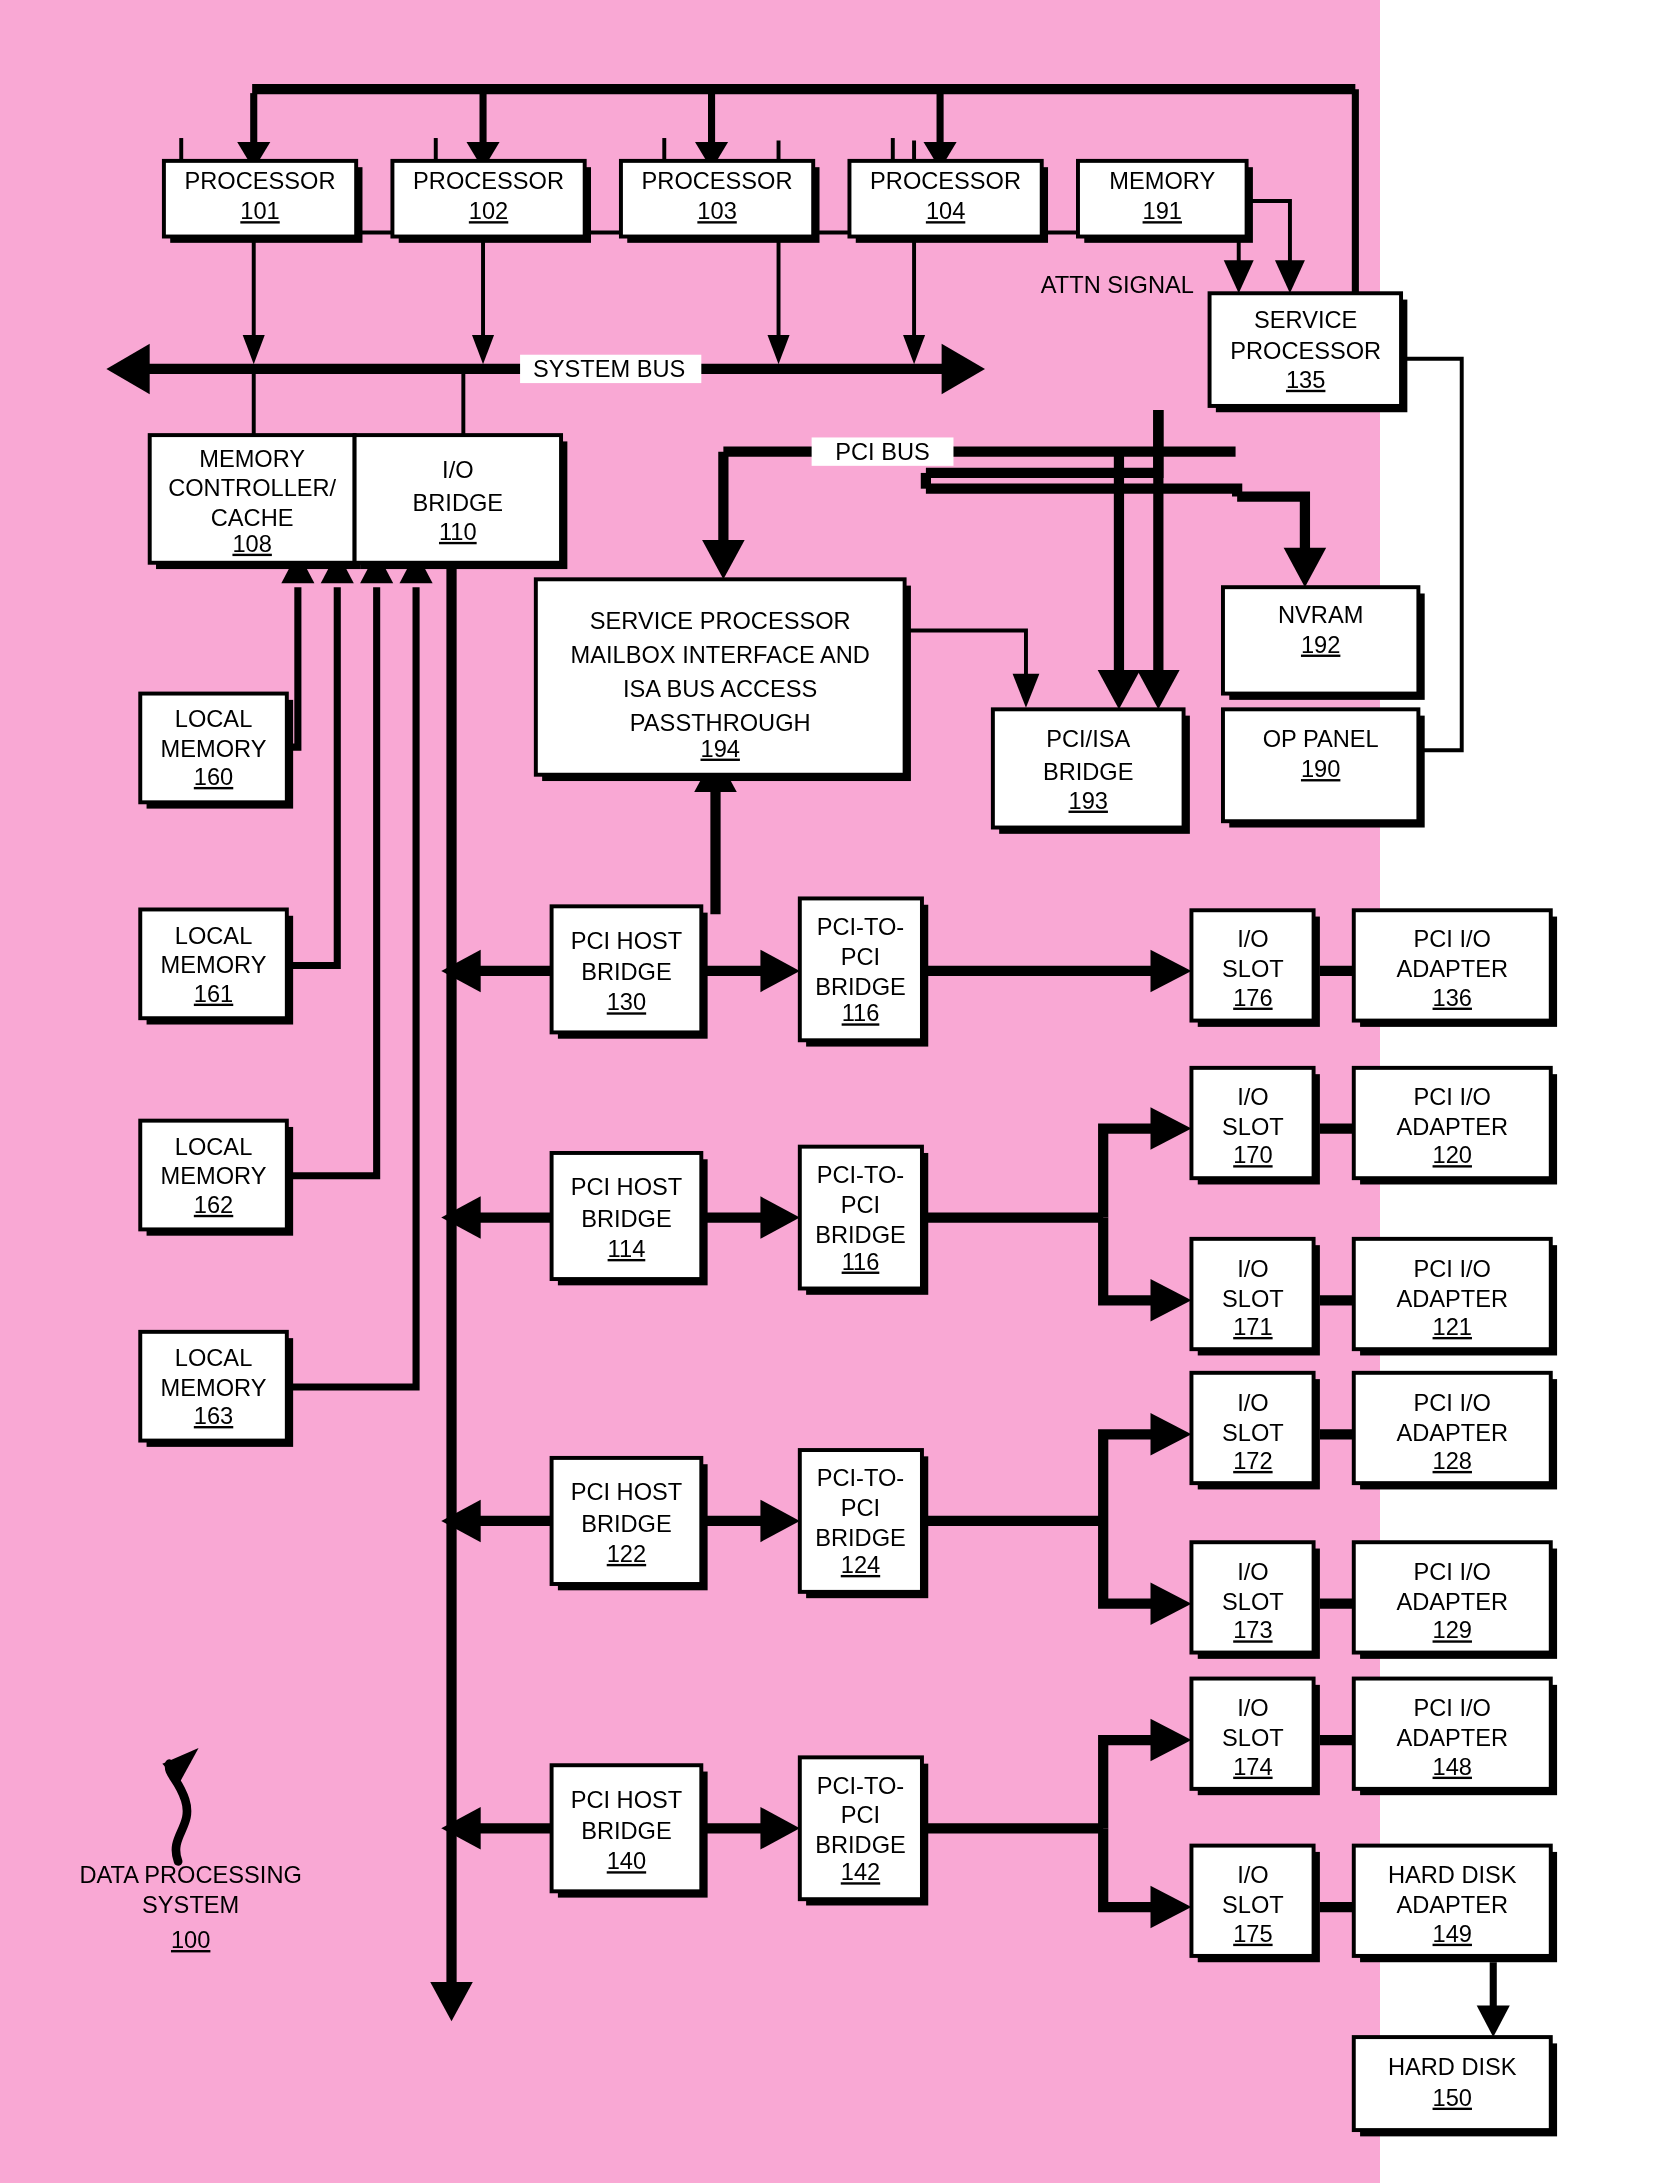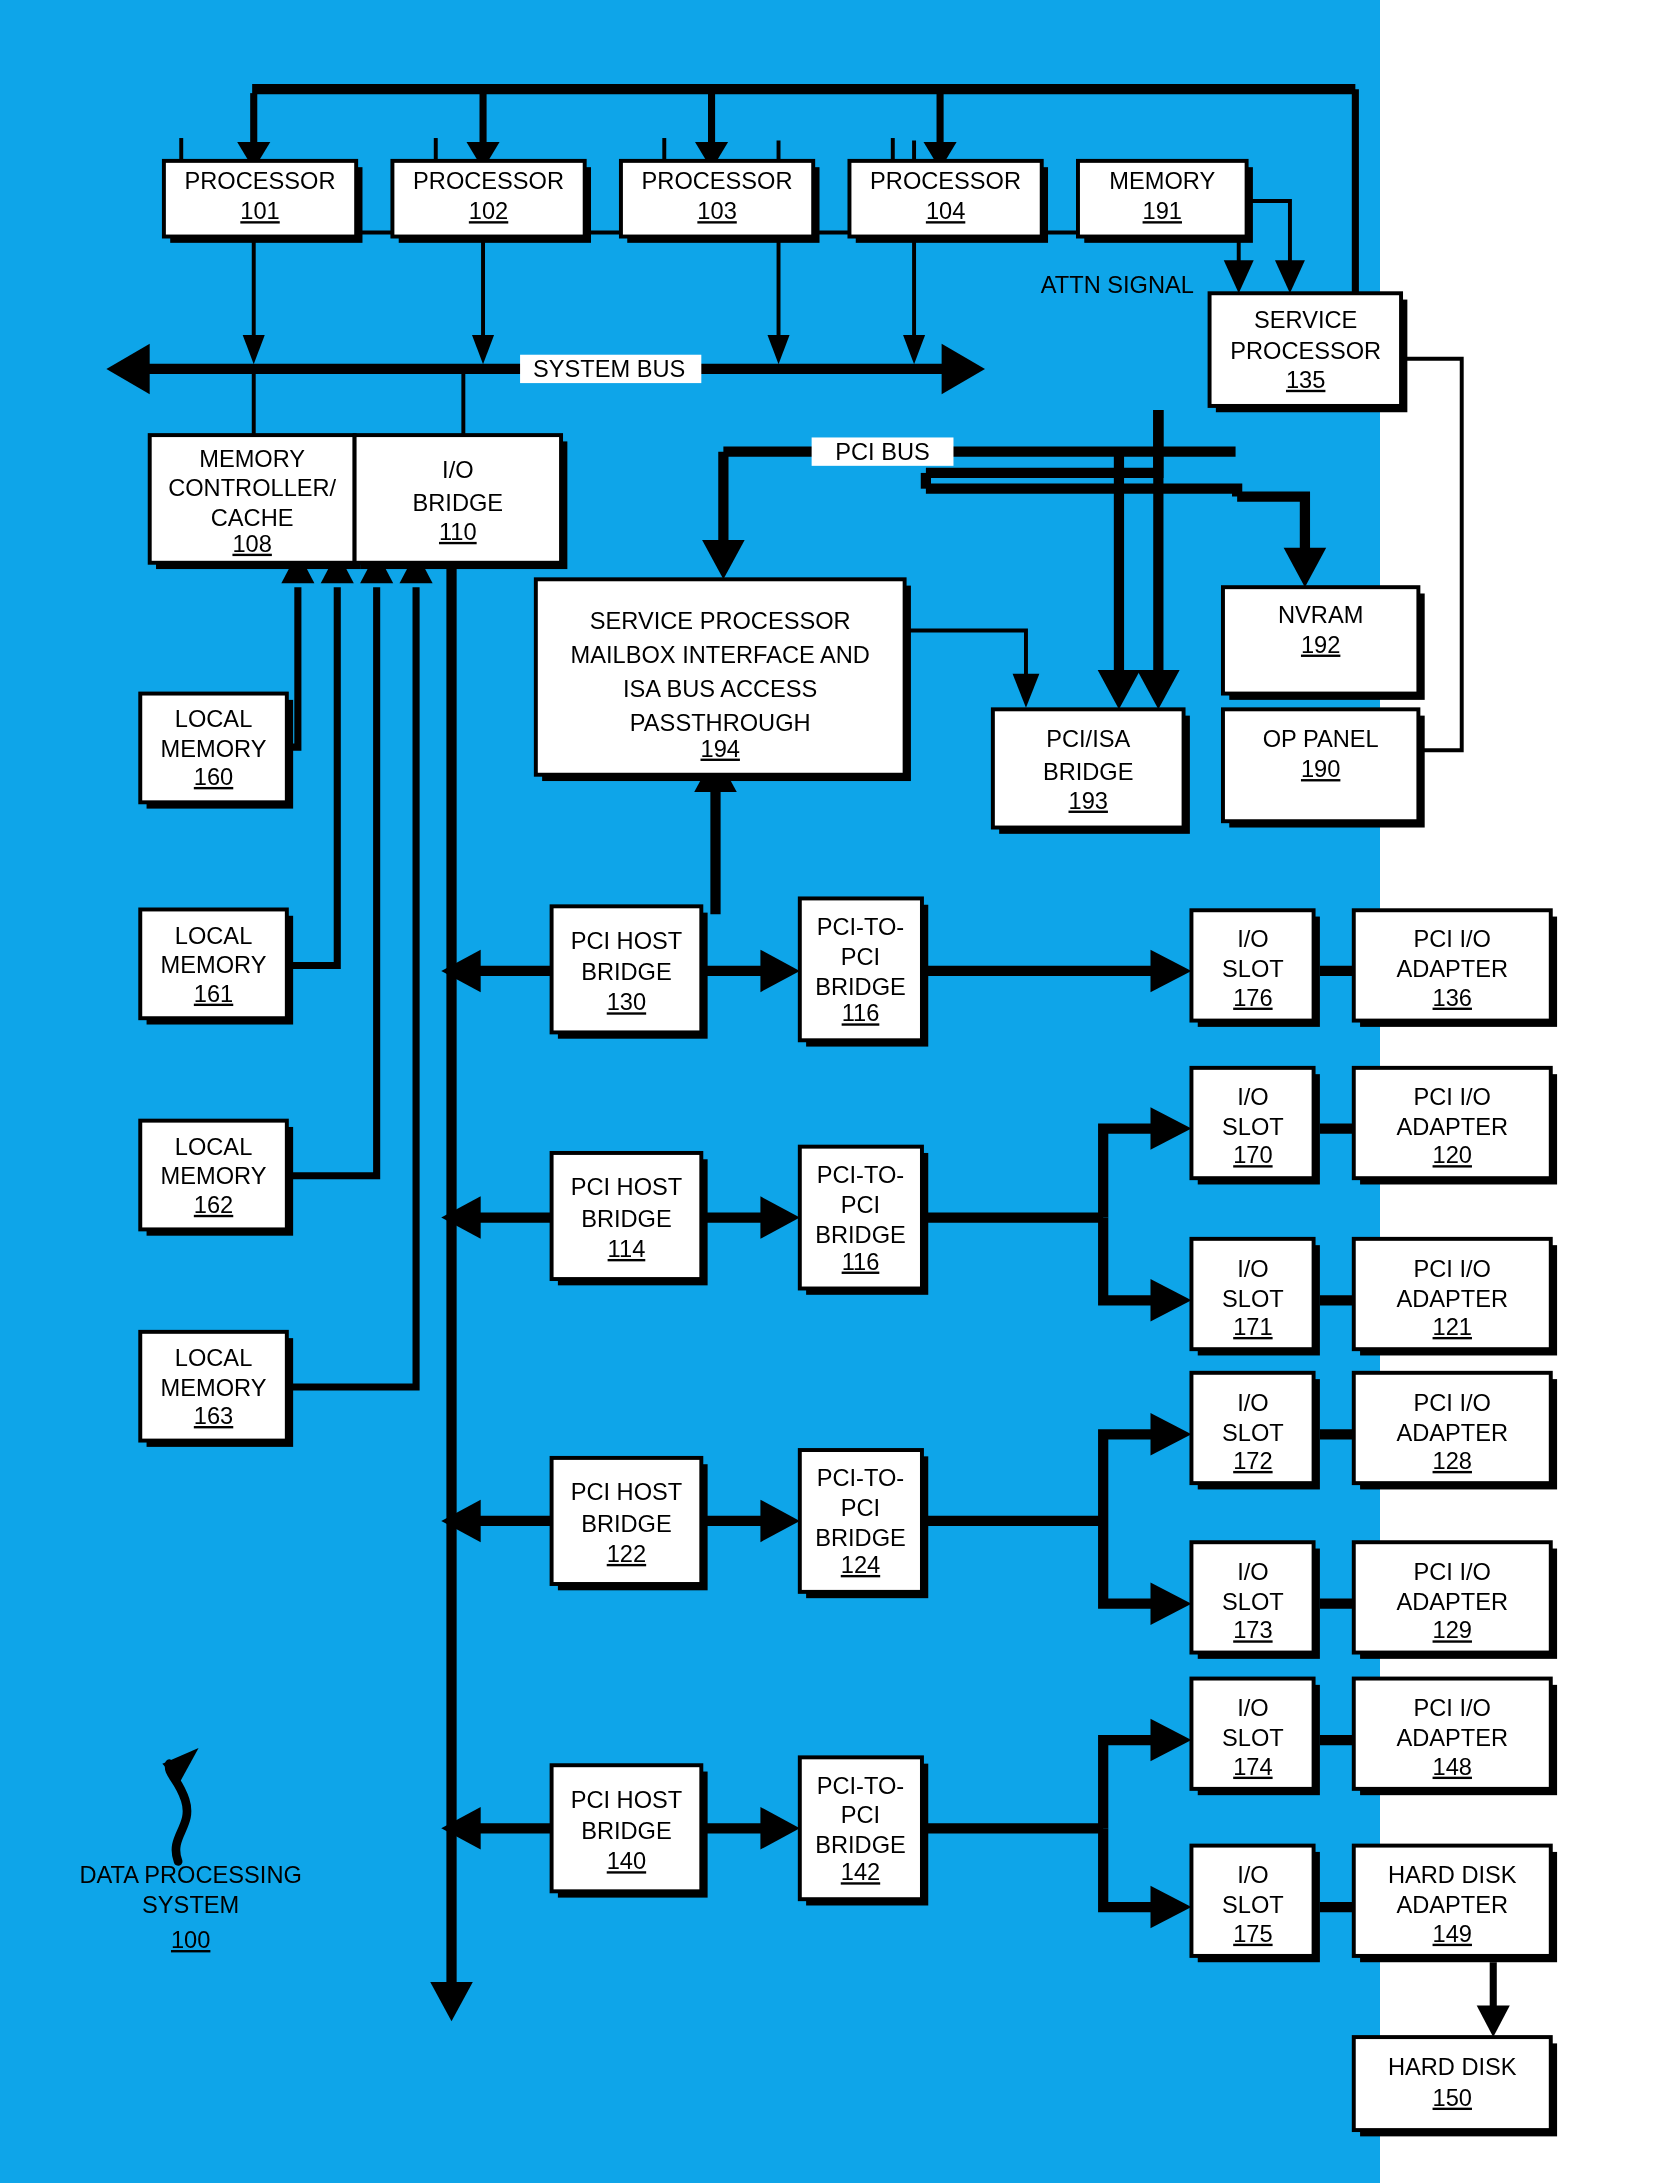--- a/index.html
+++ b/index.html
@@ -4,21 +4,21 @@
 <style>
   html, body {
     margin: 0;
     padding: 0;
     background: #ffffff;
   }
   #root {
     position: relative;
     width: 1380px;
     height: 2183px;
-    background: #0ea5e9;
+    background: #f9a8d4;
     font-family: "Liberation Sans", sans-serif;
   }
   svg.diagram {
     position: absolute;
     top: 0; left: 0;
     width: 1680px;
     height: 2183px;
   }
   .boxtext {
     font-family: "Liberation Sans", sans-serif;

